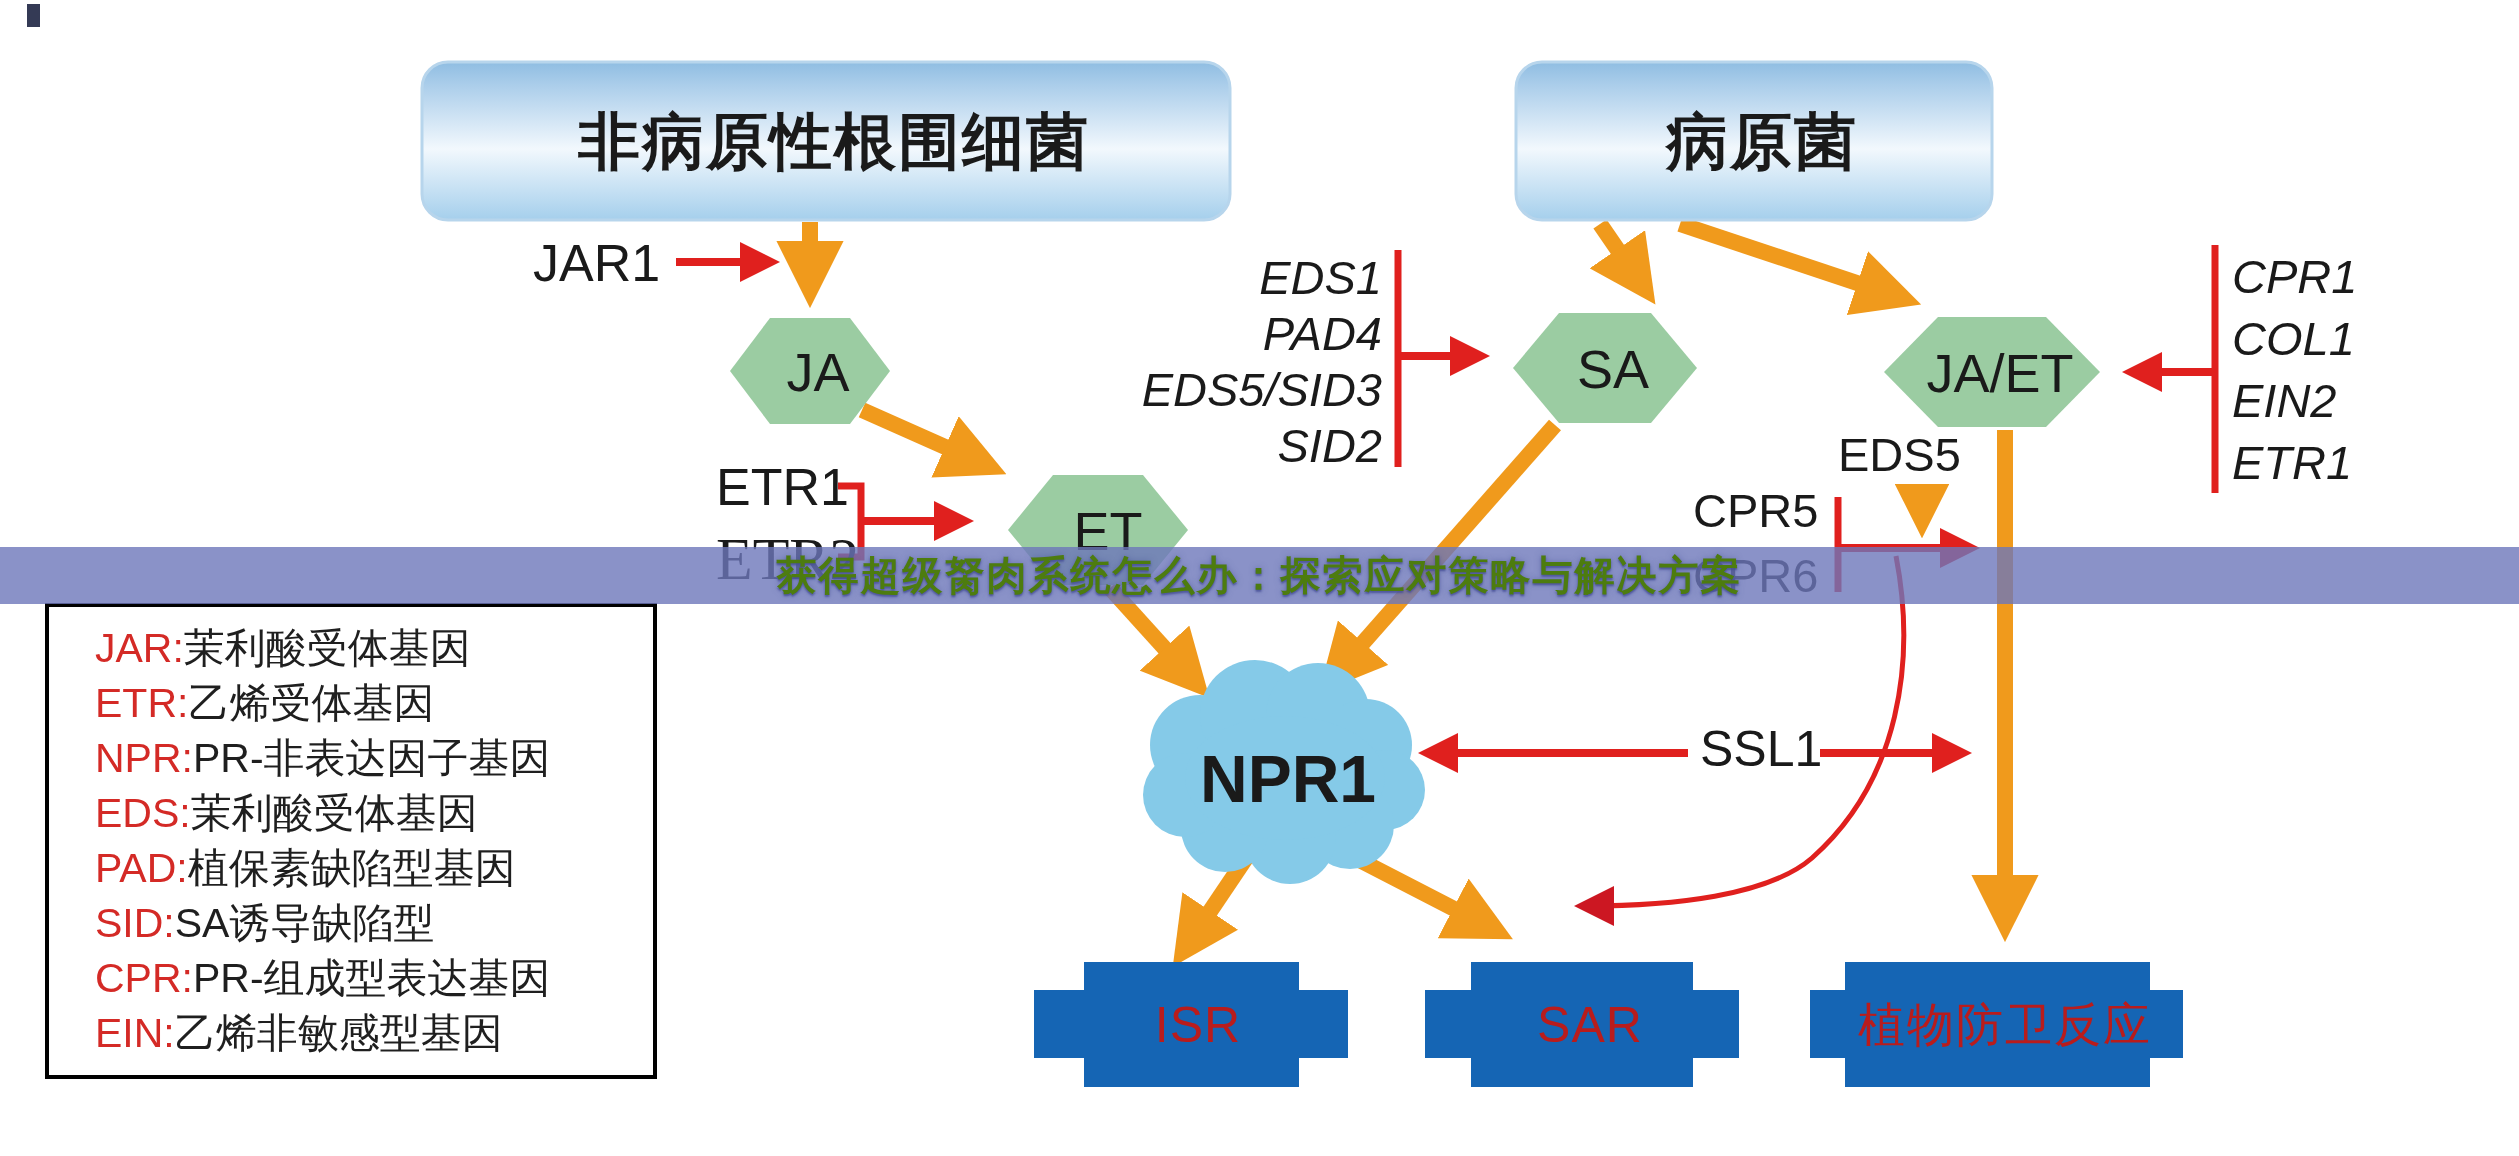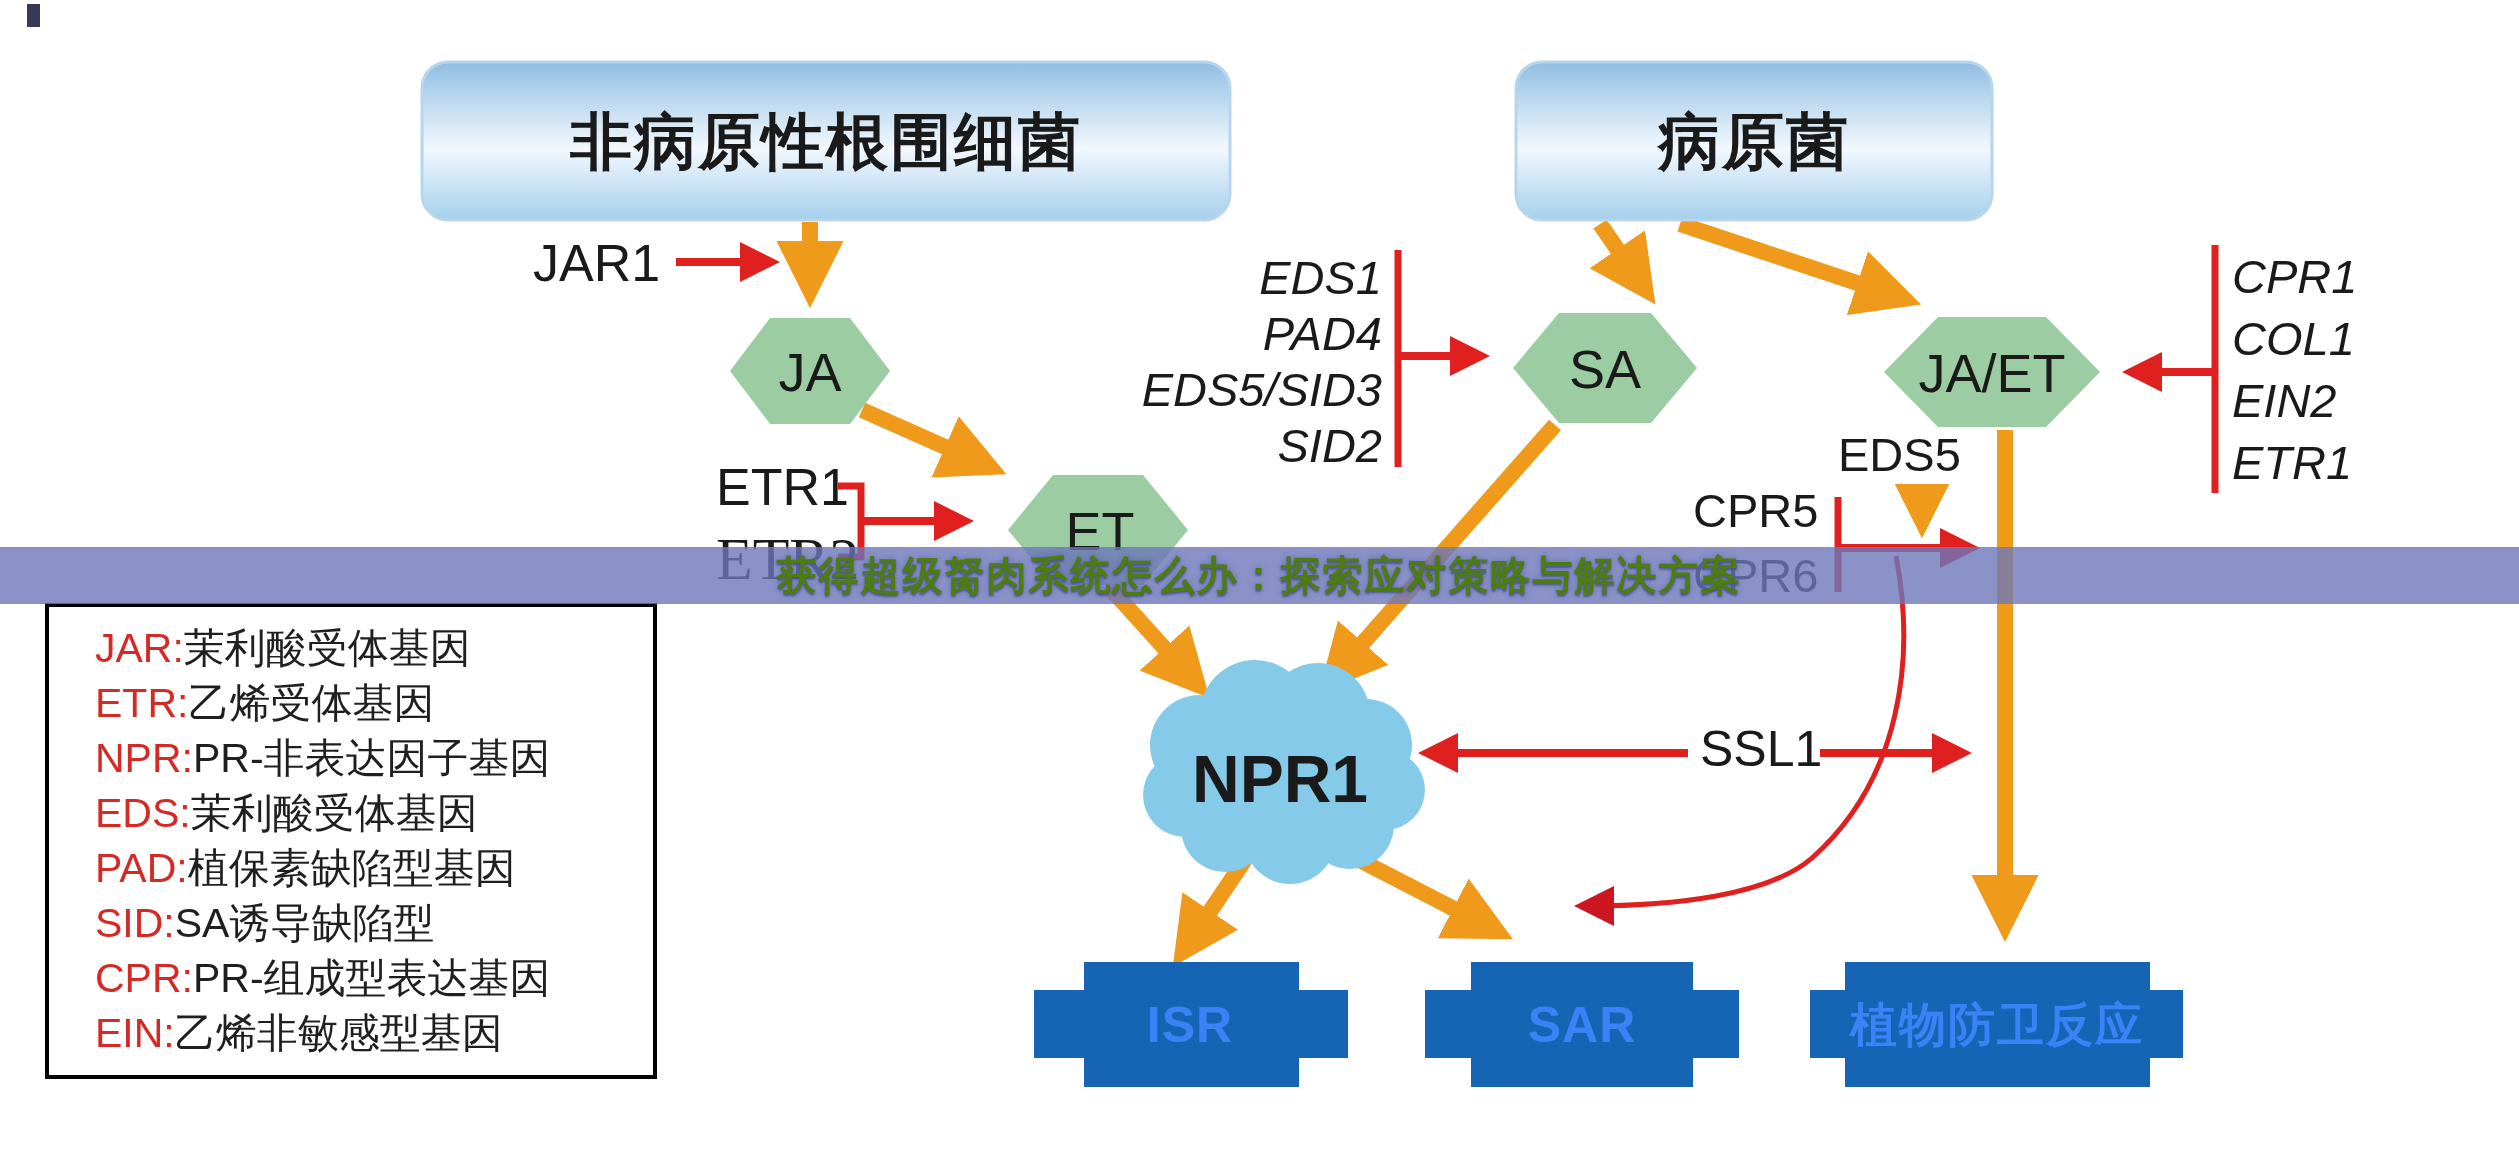--- a/index.html
+++ b/index.html
@@ -1,21 +1,21 @@
 <!DOCTYPE html>
 <html><head>
 <meta charset="utf-8">
 <style>
   html,body{margin:0;padding:0;background:#ffffff;}
   #stage{position:relative;width:2519px;height:1156px;background:#ffffff;overflow:hidden;
          font-family:"Liberation Sans","DejaVu Sans",sans-serif;}
   #diagram-svg{position:absolute;left:0;top:0;z-index:1;}
   .lbl{position:absolute;z-index:2;color:#1a1a1a;white-space:nowrap;line-height:1.05;}
-  .lbl.center{transform:translate(-50%,-50%);text-align:center;}
-  .lbl.white{color:#3b82f6;font-weight:bold;}
+  .lbl.center{transform:translate(-50%,-50%);text-align:center;margin-left:8px;}
+  .lbl.white{color:#b91c1c;}
   .gene{font-size:47px;letter-spacing:0px;}
   .big-node{font-size:62px;font-weight:bold;letter-spacing:2px;}
   .hex-lbl{font-size:54px;}
   .npr-lbl{font-size:66px;font-weight:600;}
   .box-lbl{font-size:50px;letter-spacing:1px;}
   .list{position:absolute;z-index:2;font-size:47px;color:#1a1a1a;}
   .list div{height:56px;line-height:56px;font-style:italic;}
   .list.right{text-align:right;}
   .list.wide div{height:62px;line-height:62px;}
   #banner{position:absolute;left:0;top:547px;width:2519px;height:57px;z-index:3;

